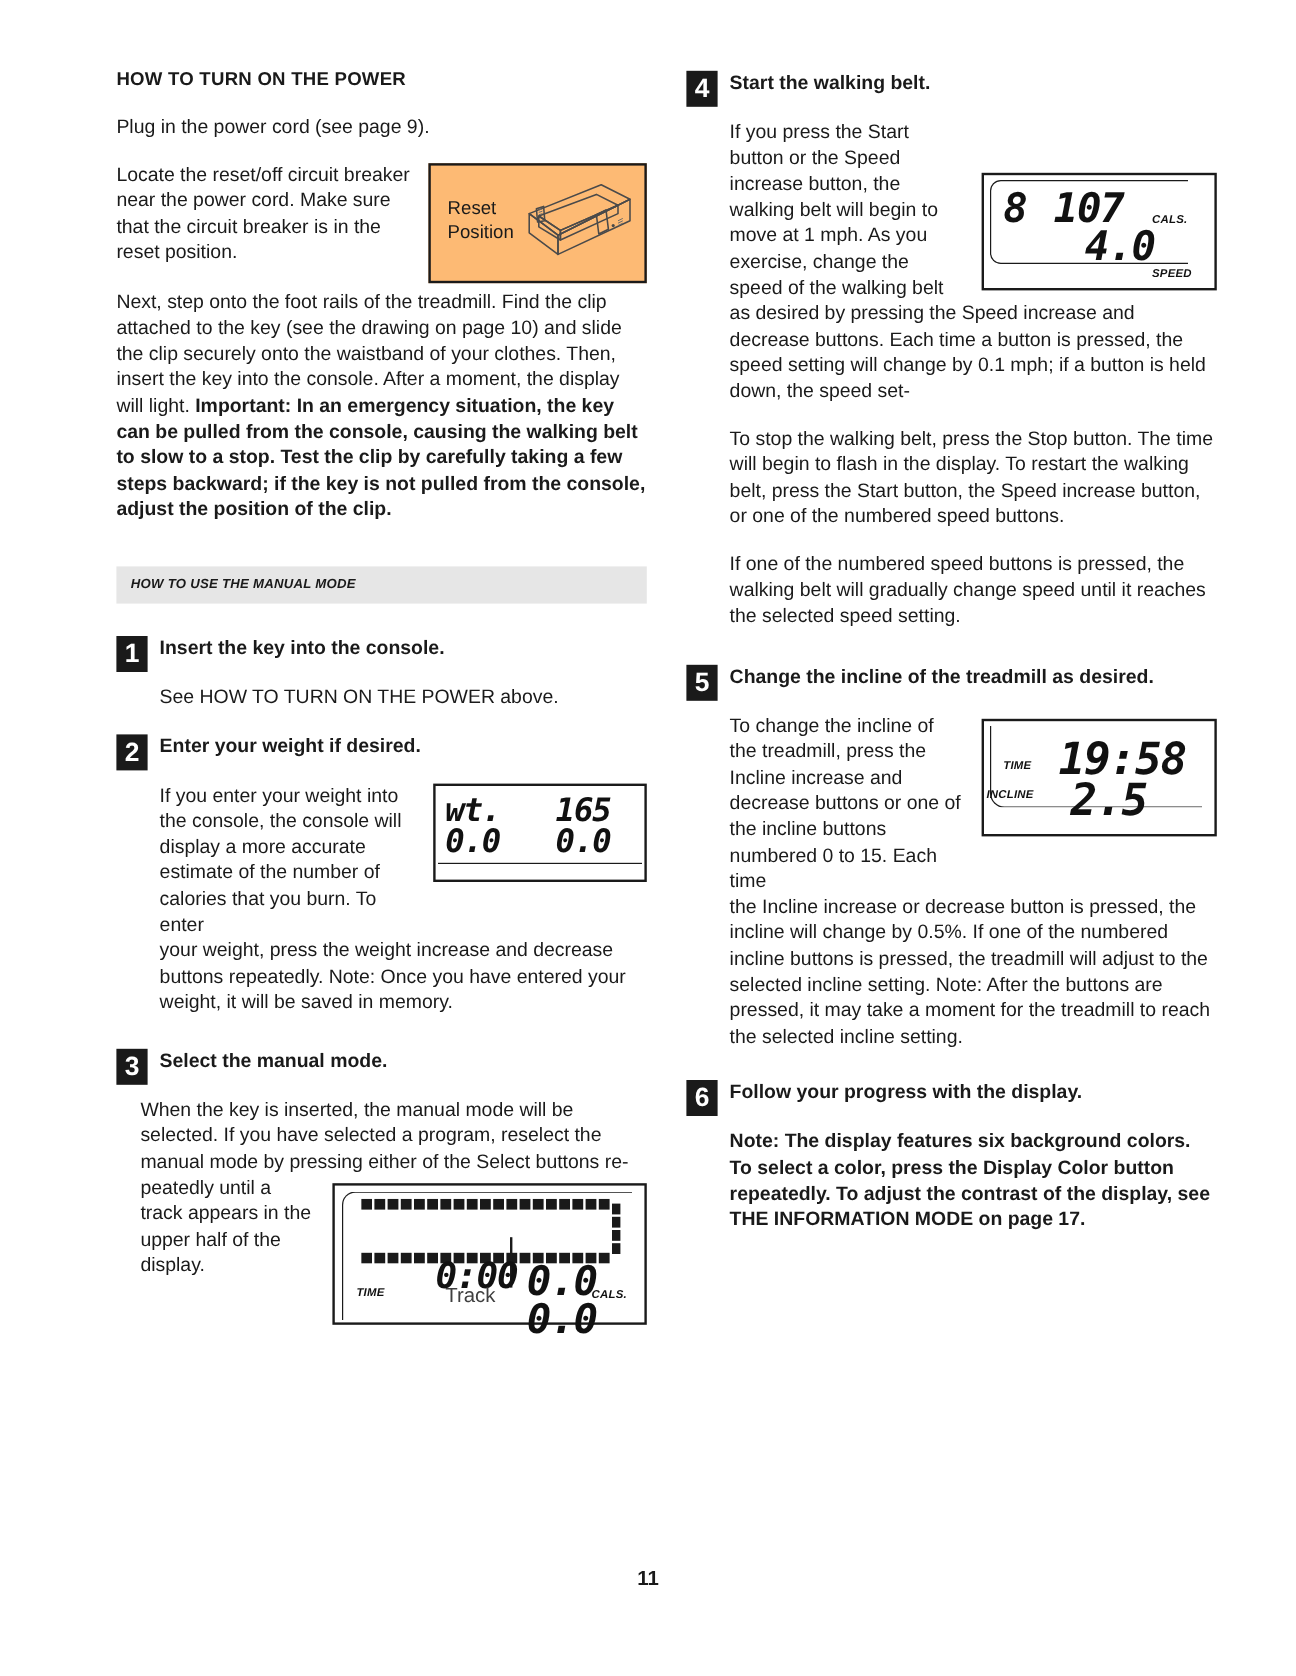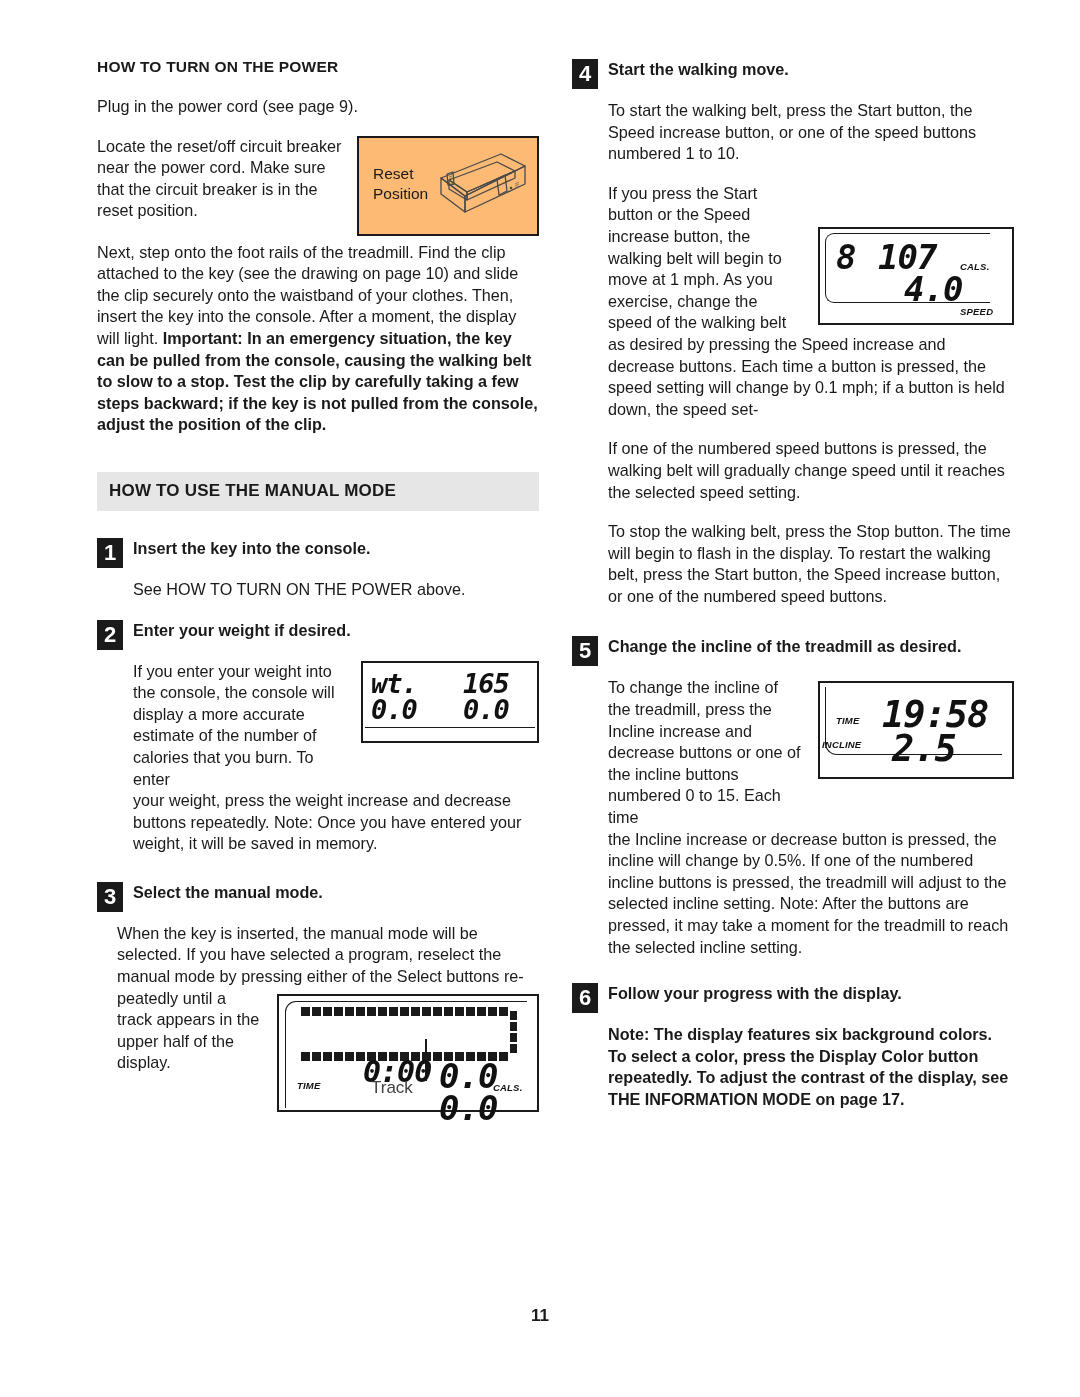--- a/index.html
+++ b/index.html
@@ -30,24 +30,25 @@
   
   .section-title {
     font-size: 15.5px;
     font-weight: bold;
     letter-spacing: 0.2px;
     margin: 0 0 20px 0;
   }
   .section-band {
     background: #e6e6e6;
     padding: 9px 12px 10px 12px;
-    font-size: 17px;
+    font-size: 11px;
     font-weight: bold;
     letter-spacing: 0.2px;
     margin: 0 0 26px 0;
+    font-style: italic;
   }
 
   
   p {
     margin: 0 0 18px 0;
     font-size: 16.2px;
     line-height: 21.6px;
   }
   p.tight { margin-bottom: 0; }
   .b { font-weight: bold; }
@@ -363,42 +364,41 @@
 
       <p>peatedly until a track appears in the upper half of the display.</p>
     </div>
     <div class="fig-clear"></div>
   </div>
 
   <div class="col col-right">
 
     <div class="step">
       <div class="step-num">4</div>
-      <div class="step-title">Start the walking move.</div>
+      <div class="step-title">Start the walking belt.</div>
     </div>
 
     <div style="margin-left:36px">
-      <p>To start the walking belt, press the Start button, the Speed increase button, or one of the speed buttons numbered 1 to 10.</p>
 
       <div class="fig-right" style="margin-top:44px;">
         <div class="lcd-box lcd-cals">
           <div class="cals-frame"></div>
           <div class="seg cals-big">8</div>
           <div class="seg cals-num">107</div>
           <div class="unit cals-lbl">CALS.</div>
           <div class="seg spd-num">4.0</div>
           <div class="unit spd-lbl">SPEED</div>
         </div>
       </div>
 
       <p class="tight">If you press the Start button or the Speed increase button, the walking belt will begin to move at 1 mph. As you exercise, change the speed of the walking belt as desired by pressing the Speed increase and decrease buttons. Each time a button is pressed, the speed setting will change by 0.1 mph; if a button is held down, the speed set-</p>
       <div class="fig-clear"></div>
       <div style="height:18px"></div>
+      <p>To stop the walking belt, press the Stop button. The time will begin to flash in the display. To restart the walking belt, press the Start button, the Speed increase button, or one of the numbered speed buttons.</p>
       <p>If one of the numbered speed buttons is pressed, the walking belt will gradually change speed until it reaches the selected speed setting.</p>
-      <p>To stop the walking belt, press the Stop button. The time will begin to flash in the display. To restart the walking belt, press the Start button, the Speed increase button, or one of the numbered speed buttons.</p>
     </div>
 
     <div style="height:10px"></div>
 
     <div class="step">
       <div class="step-num">5</div>
       <div class="step-title">Change the incline of the treadmill as desired.</div>
     </div>
 
     <div style="margin-left:36px">

